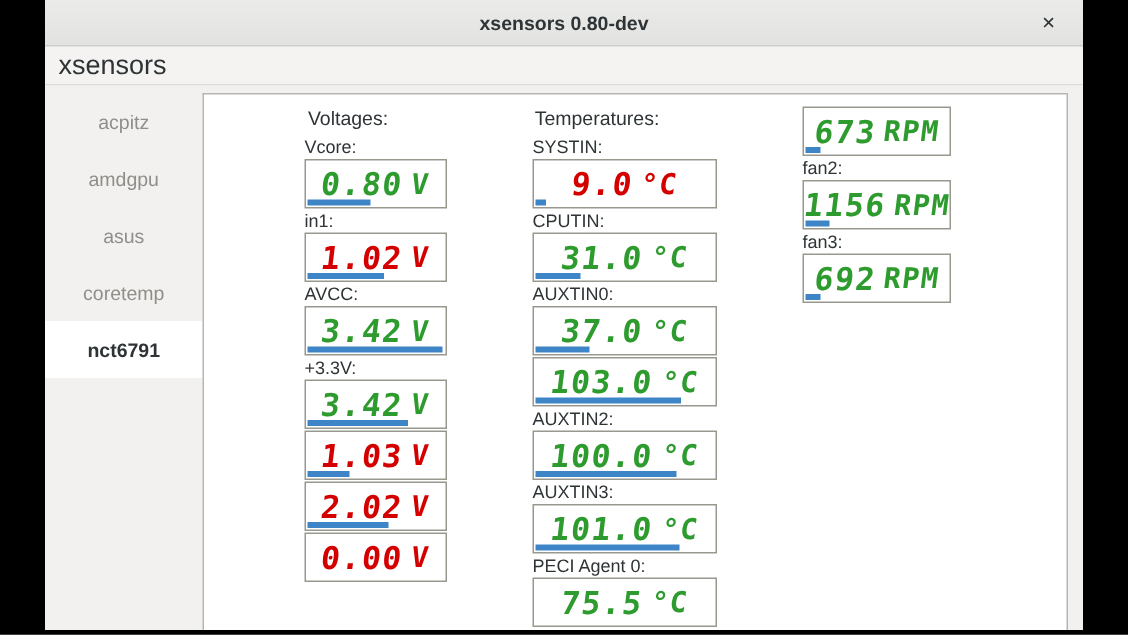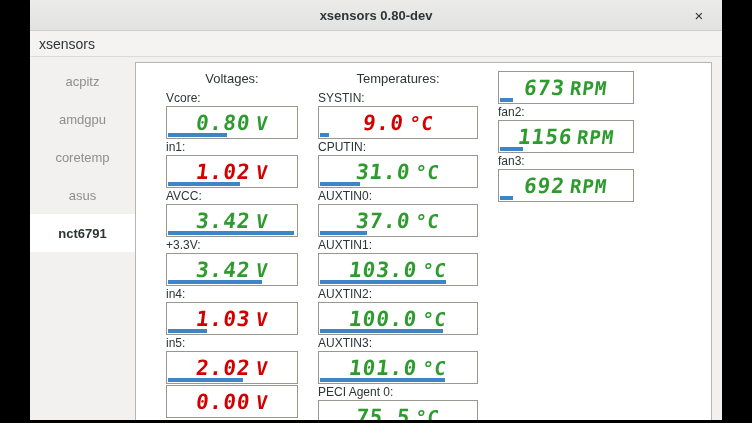--- a/index.html
+++ b/index.html
@@ -31,21 +31,21 @@
     font-size: 15px; color: #2e3436; cursor: pointer;
   }
   
   .menubar {
     height: 26px; background: #f4f3f1;
     border-bottom: 1px solid #dbdbd7;
     display: flex; align-items: stretch;
     box-sizing: border-box;
   }
   .menu-item {
-    padding: 4px 9px; font-size: 14px; color: #2e3436;
+    padding: 4px 9px; font-size: 18px; color: #2e3436;
     display: flex; align-items: center; cursor: pointer;
   }
   
   .content { position: relative; height: 363px; background: #f2f1ef; }
   .sidebar { position: absolute; left: 0; top: 5px; width: 105px; }
   .tab {
     height: 38px; display: flex; align-items: center; justify-content: center;
     font-size: 13px; color: #8f8e8a; cursor: pointer;
   }
   .tab.active { background: #ffffff; color: #2e3436; font-weight: bold; }
@@ -60,21 +60,21 @@
     padding: 8px 0 0 30px;
   }
   .column { flex: 0 0 auto; }
   .column:nth-of-type(1) { width: 132px; }
   .column:nth-of-type(2) { width: 160px; }
   .column:nth-of-type(3) { width: 136px; }
   .col-header {
     height: 16px; margin-bottom: 4px;
     text-align: center; font-size: 13px; color: #2e3436;
   }
-  .cell { margin-bottom: 1px; }
+  .cell { margin-bottom: 1px; margin-left: 37px; }
   .cell-label {
     height: 14px; line-height: 14px; margin-bottom: 1px;
     font-size: 12px; color: #2e3436;
   }
   .lcd-box {
     position: relative; height: 33px;
     border: 1px solid #98988f; background: #fff;
     box-sizing: border-box;
     display: flex; align-items: center; justify-content: center;
   }
@@ -105,24 +105,24 @@
   </div>
   <div class="content">
     <div class="sidebar" id="sidebar">
         <div class="tab">
     <span class="tab-label">acpitz</span>
   </div>
         <div class="tab">
     <span class="tab-label">amdgpu</span>
   </div>
         <div class="tab">
+    <span class="tab-label">asus</span>
+  </div>
+        <div class="tab">
     <span class="tab-label">coretemp</span>
-  </div>
-        <div class="tab">
-    <span class="tab-label">asus</span>
   </div>
         <div class="tab active">
     <span class="tab-label">nct6791</span>
   </div>
       </div>
     <div class="panel" id="panel">
         <div class="column">
     <div class="col-header">Voltages:</div>
     <div class="col-cells">
             <div class="cell">
@@ -151,29 +151,27 @@
   </div>
             <div class="cell">
     <div class="cell-label">+3.3V:</div>
     <div class="lcd-box">
       <span class="lcd-value" style="color: rgb(46, 155, 46);">3.42</span>
       <span class="lcd-unit" style="color: rgb(46, 155, 46);">V</span>
       <div class="progress" style="width: 72%; background: rgb(61, 133, 198);"></div>
     </div>
   </div>
             <div class="cell">
-    <div class="cell-label">in4:</div>
     <div class="lcd-box">
       <span class="lcd-value" style="color: rgb(212, 0, 0);">1.03</span>
       <span class="lcd-unit" style="color: rgb(212, 0, 0);">V</span>
       <div class="progress" style="width: 30%; background: rgb(61, 133, 198);"></div>
     </div>
   </div>
             <div class="cell">
-    <div class="cell-label">in5:</div>
     <div class="lcd-box">
       <span class="lcd-value" style="color: rgb(212, 0, 0);">2.02</span>
       <span class="lcd-unit" style="color: rgb(212, 0, 0);">V</span>
       <div class="progress" style="width: 58%; background: rgb(61, 133, 198);"></div>
     </div>
   </div>
             <div class="cell">
     <div class="lcd-box">
       <span class="lcd-value" style="color: rgb(212, 0, 0);">0.00</span>
       <span class="lcd-unit" style="color: rgb(212, 0, 0);">V</span>
@@ -203,21 +201,20 @@
   </div>
             <div class="cell">
     <div class="cell-label">AUXTIN0:</div>
     <div class="lcd-box">
       <span class="lcd-value" style="color: rgb(46, 155, 46);">37.0</span>
       <span class="lcd-unit" style="color: rgb(46, 155, 46);">°C</span>
       <div class="progress" style="width: 30%; background: rgb(61, 133, 198);"></div>
     </div>
   </div>
             <div class="cell">
-    <div class="cell-label">AUXTIN1:</div>
     <div class="lcd-box">
       <span class="lcd-value" style="color: rgb(46, 155, 46);">103.0</span>
       <span class="lcd-unit" style="color: rgb(46, 155, 46);">°C</span>
       <div class="progress" style="width: 80%; background: rgb(61, 133, 198);"></div>
     </div>
   </div>
             <div class="cell">
     <div class="cell-label">AUXTIN2:</div>
     <div class="lcd-box">
       <span class="lcd-value" style="color: rgb(46, 155, 46);">100.0</span>

